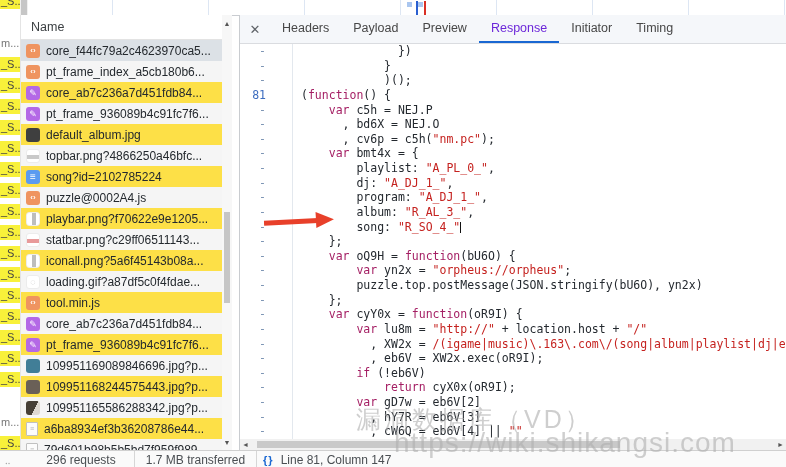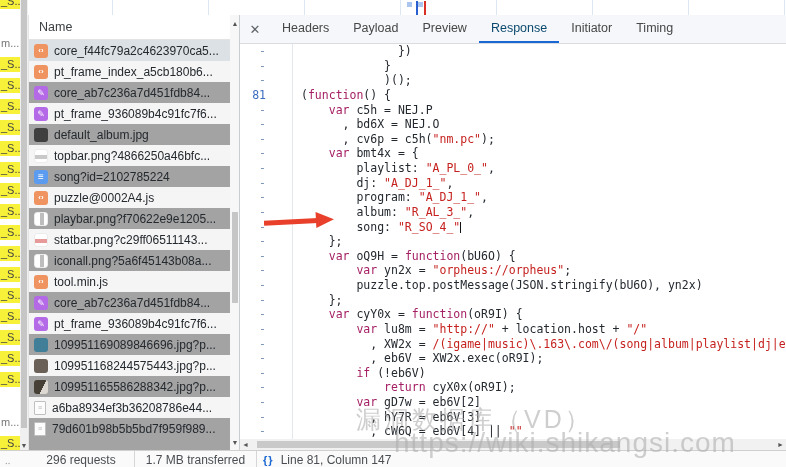--- a/index.html
+++ b/index.html
@@ -18,21 +18,21 @@
   #mini-col{position:absolute;left:0;top:0;width:20px;bottom:17px;background:#fff;overflow:hidden;}
   .mini-item{position:absolute;left:0;width:20px;height:15px;font-size:11px;line-height:15px;
              color:#444;overflow:hidden;white-space:nowrap;padding-left:1px;}
   .mini-item.hl{background:#f8f13a;}
   .mini-item.plain{color:#777;}
   #mini-scroll{position:absolute;left:20px;top:0;width:8px;bottom:17px;background:#f0f0f0;}
   #mini-thumb{position:absolute;left:1px;top:0;width:6px;height:428px;background:#c6c6c6;}
   #mini-down{position:absolute;left:0;bottom:1px;width:8px;text-align:center;font-size:7px;color:#555;}
 
   
-  #list-panel{position:absolute;left:28px;top:15px;width:211px;bottom:17px;background:#a3a3a3;
+  #list-panel{position:absolute;left:20px;top:15px;width:211px;bottom:17px;background:#fde047;
               border-left:1px solid #e4e4e4;}
   #list-header{height:24px;line-height:24px;padding-left:10px;font-size:12.5px;color:#3c4043;
                border-bottom:1px solid #e3e3e3;background:#fff;}
   #rows{position:absolute;left:0;top:25px;right:10px;bottom:0;overflow:hidden;}
   .file-row{display:flex;align-items:center;height:21px;padding-left:5px;font-size:12px;color:#24292e;
             white-space:nowrap;overflow:hidden;}
   .file-row:nth-child(even){background:#f5f5f5;}
   .file-row.selected{background:#dce1e6;}
   .ficon{flex:none;width:14px;height:14px;margin-right:6px;border-radius:3px;
          display:flex;align-items:center;justify-content:center;font-size:8px;line-height:14px;}
@@ -54,21 +54,21 @@
   #list-up{position:absolute;top:5px;left:0;width:10px;text-align:center;font-size:7px;color:#555;}
   #list-down{position:absolute;bottom:4px;left:0;width:10px;text-align:center;font-size:7px;color:#555;}
   #list-thumb{position:absolute;left:2px;top:197px;width:6px;height:91px;background:#c6c6c6;}
 
   
   #detail{position:absolute;left:239px;top:15px;right:0;bottom:17px;background:#fff;
           border-left:1px solid #c9ccd0;}
   #tabbar{height:28px;background:#f5f7fa;border-bottom:1px solid #dadce0;display:flex;align-items:stretch;}
   #close-btn{width:30px;display:flex;align-items:center;justify-content:center;font-size:13px;color:#5f6368;cursor:pointer;}
   .tab{display:flex;align-items:center;padding:0 12px;font-size:12.5px;color:#474747;cursor:pointer;border-bottom:2.5px solid transparent;text-align:center;}
-  .tab.active{color:#0c4a6e;border-bottom-color:#1967d2;}
+  .tab.active{color:#6d28d9;border-bottom-color:#1967d2;}
 
   #code{position:absolute;left:0;top:29px;right:0;bottom:11px;overflow:hidden;
         font-family:"DejaVu Sans Mono","Liberation Mono",monospace;font-size:11.5px;}
   .cl{display:flex;height:14.63px;line-height:14.63px;white-space:pre;}
   .g{flex:none;width:52px;padding-right:26px;box-sizing:border-box;text-align:right;color:#7e96b5;}
   .g.num{color:#3d6dbf;}
   .ct{flex:1;border-left:1px solid #e3e8ee;padding-left:8px;color:#24292f;overflow:hidden;}
   .tok-k{color:#a41e63;}
   .tok-s{color:#c5221f;}
   .caret{display:inline-block;width:1px;height:11px;background:#111;vertical-align:-2px;}
@@ -183,20 +183,24 @@
           <span class="ficon ic-vstrip"></span>
           <span class="fname">playbar.png?f70622e9e1205...</span>
         </div>
         <div class="file-row">
           <span class="ficon ic-pink"></span>
           <span class="fname">statbar.png?c29ff06511143...</span>
         </div>
         <div class="file-row">
           <span class="ficon ic-vstrip"></span>
           <span class="fname">iconall.png?5a6f45143b08a...</span>
+        </div>
+        <div class="file-row">
+          <span class="ficon ic-spinner">◌</span>
+          <span class="fname">loading.gif?a87df5c0f4fdae...</span>
         </div>
         <div class="file-row">
           <span class="ficon ic-js">‹›</span>
           <span class="fname">tool.min.js</span>
         </div>
         <div class="file-row">
           <span class="ficon ic-edit">✎</span>
           <span class="fname">core_ab7c236a7d451fdb84...</span>
         </div>
         <div class="file-row">

